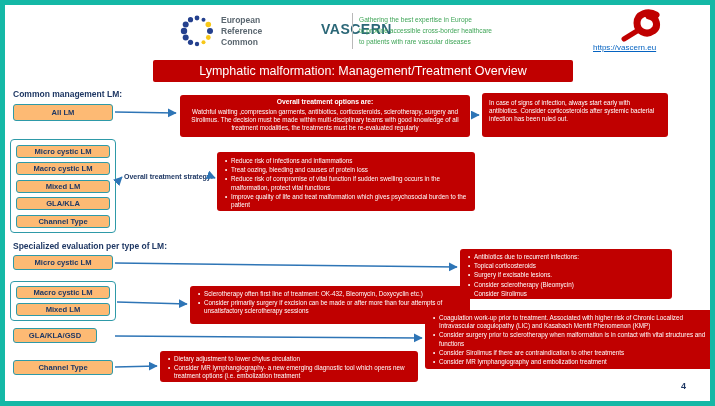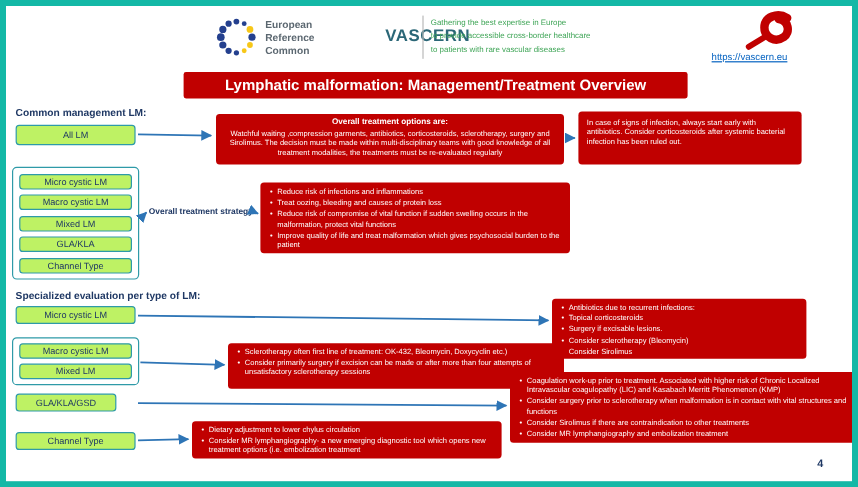--- a/index.html
+++ b/index.html
@@ -12,31 +12,31 @@
   .ern-logo{position:absolute;left:172px;top:6px;}
   .ern-text{position:absolute;left:216px;top:10px;font-size:8.5px;font-weight:bold;color:#5b6770;line-height:1.3;}
   .brand{position:absolute;left:293px;top:16px;font-size:14px;font-weight:bold;color:#2b6777;letter-spacing:.5px;margin-left:23px;}
   .header-divider{position:absolute;left:347px;top:8px;width:1px;height:36px;background:#b9b9b9;}
   .tagline{position:absolute;left:354px;top:10px;font-size:6.6px;color:#3fa557;line-height:1.65;}
   .vascern-logo{position:absolute;left:612px;top:3px;}
   .header-link{position:absolute;left:588px;top:38px;font-size:8px;color:#0563c1;text-decoration:underline;}
   
   .banner{
     position:absolute;left:148px;top:55px;width:420px;height:22px;background:#c00000;
-    color:#fff;font-weight:bold;font-size:12.5px;display:flex;align-items:center;justify-content:center;border-radius:2px;
+    color:#fff;font-weight:normal;font-size:12.5px;display:flex;align-items:center;justify-content:center;border-radius:2px;
   }
   
   .section-label{position:absolute;color:#1f3864;font-weight:bold;font-size:8.5px;white-space:nowrap;}
   .label-common{left:8px;top:84px;}
   .label-strategy{left:119px;top:168px;font-size:7px;}
   .label-specialized{left:8px;top:236px;}
   
   .lm-box{
-    position:absolute;box-sizing:border-box;background:#bef264;border:1.8px solid #2e9aa8;border-radius:3px;
-    color:#1f3864;font-weight:normal;font-size:7.6px;display:flex;align-items:center;justify-content:center;white-space:nowrap;
+    position:absolute;box-sizing:border-box;background:#fdba74;border:1.8px solid #2e9aa8;border-radius:3px;
+    color:#1f3864;font-weight:bold;font-size:7.6px;display:flex;align-items:center;justify-content:center;white-space:nowrap;
   }
   .group-box{
     position:absolute;box-sizing:border-box;border:1.6px solid #2e9aa8;border-radius:4px;
     display:flex;flex-direction:column;justify-content:space-evenly;align-items:center;
   }
   .group-box .lm-box{position:static;width:94px;height:13px;flex:none;}
   
   .red-box{
     position:absolute;box-sizing:border-box;background:#c00000;border-radius:3px;color:#fff;
     font-size:6.3px;line-height:1.3;padding:3px 7px;

